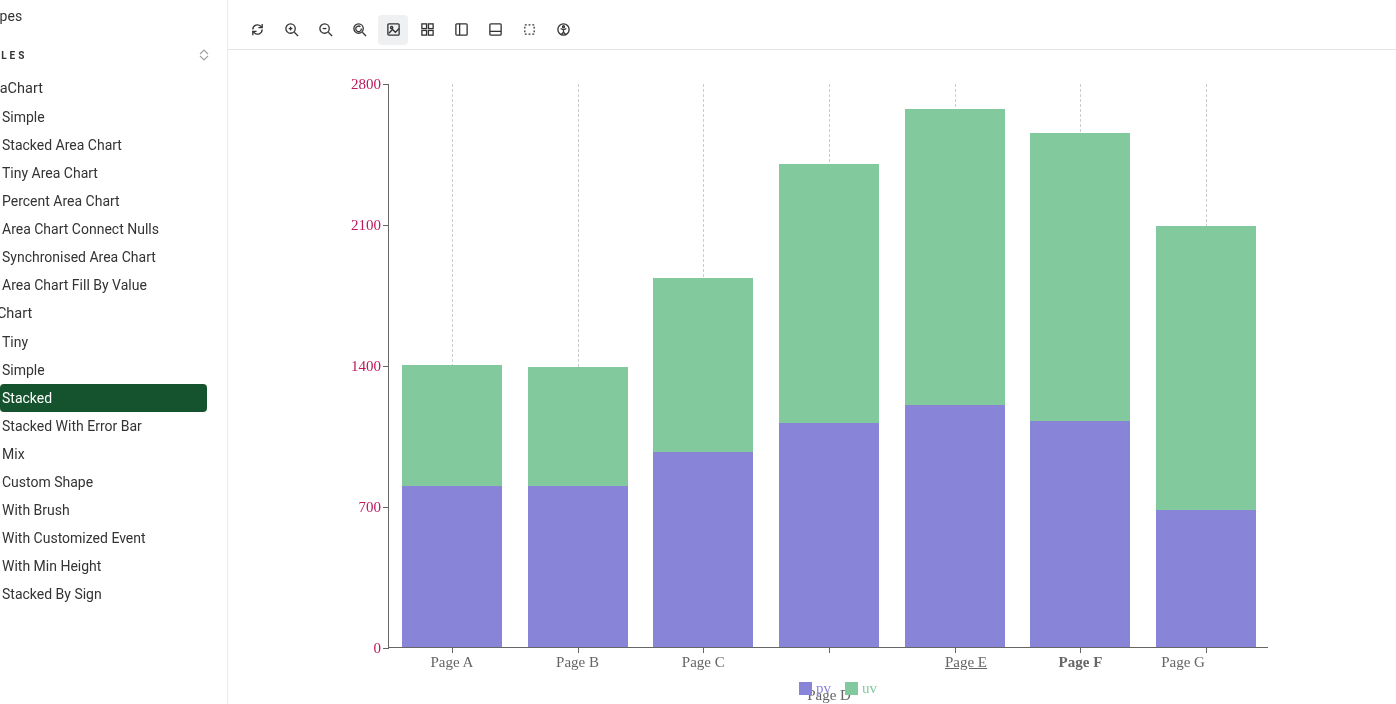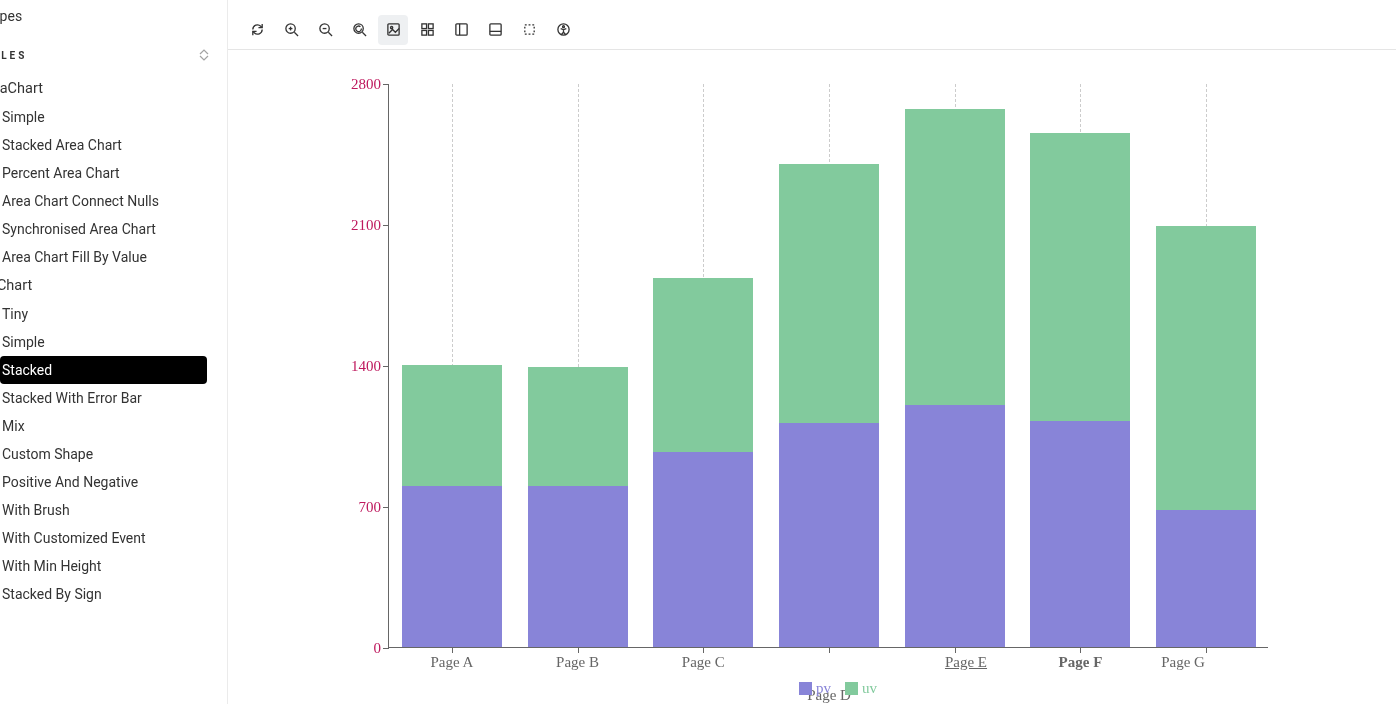--- a/index.html
+++ b/index.html
@@ -55,21 +55,21 @@
   .chevrons svg { width: 10px; height: 6px; display: block; }
   .tree-item {
     padding: 6px 0 6px 2px;
     color: #333;
     font-size: 14px;
     cursor: pointer;
     white-space: nowrap;
   }
   .group-head { font-size: 14.5px; margin-left: -10px; }
   .tree-item.selected {
-    background: #000000;
+    background: #14532d;
     color: #fff;
     border-radius: 4px;
     margin-right: 20px;
   }
   .main {
     flex: 1;
     display: flex;
     flex-direction: column;
     background: #fff;
   }
@@ -199,32 +199,32 @@
         <svg viewBox="0 0 10 6">
             <polyline points="1,1 5,5 9,1" fill="none" stroke="#333" stroke-width="1.2"></polyline>
           </svg>
       </span>
     </div>
 
     <div id="tree">
         <div class="tree-item group-head">eaChart</div>
         <div class="tree-item">Simple</div>
         <div class="tree-item">Stacked Area Chart</div>
+        <div class="tree-item">Tiny Area Chart</div>
         <div class="tree-item">Percent Area Chart</div>
         <div class="tree-item">Area Chart Connect Nulls</div>
         <div class="tree-item">Synchronised Area Chart</div>
         <div class="tree-item">Area Chart Fill By Value</div>
         <div class="tree-item group-head">rChart</div>
         <div class="tree-item">Tiny</div>
         <div class="tree-item">Simple</div>
         <div class="tree-item selected">Stacked</div>
         <div class="tree-item">Stacked With Error Bar</div>
         <div class="tree-item">Mix</div>
         <div class="tree-item">Custom Shape</div>
-        <div class="tree-item">Positive And Negative</div>
         <div class="tree-item">With Brush</div>
         <div class="tree-item">With Customized Event</div>
         <div class="tree-item">With Min Height</div>
         <div class="tree-item">Stacked By Sign</div>
       </div>
   </aside>
 
   <main class="main">
     <div class="tab-indicator"></div>
     <div class="toolbar" id="toolbar">

